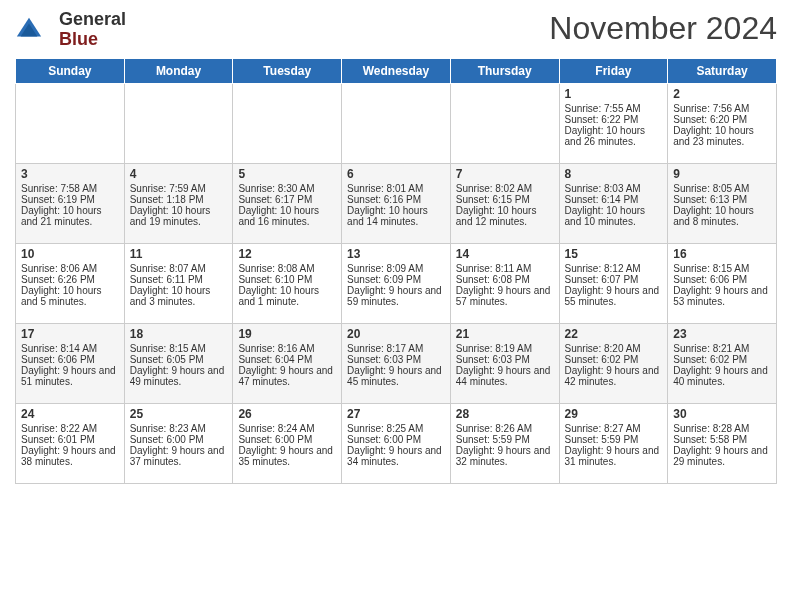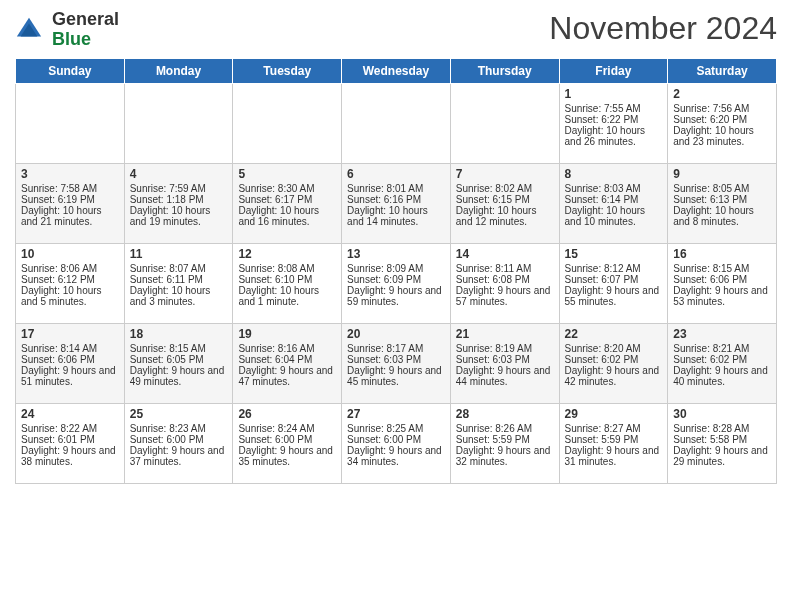--- a/index.html
+++ b/index.html
@@ -17,29 +17,29 @@
     }
     .header {
       display: flex;
       justify-content: space-between;
       align-items: flex-start;
       margin-bottom: 8px;
     }
     .logo {
       display: flex;
       align-items: center;
-      gap: 9px;
+      gap: 16px;
     }
     .logo-text {
       font-size: 18px;
       font-weight: bold;
       line-height: 1.1;
     }
     .logo-general { color: #333; }
-    .logo-blue { color: #15803d; }
+    .logo-blue { color: #7f1d1d; }
     .logo-icon {
       width: 28px;
       height: 28px;
     }
     .title-block {
       text-align: right;
     }
     .month-title {
       font-size: 32px;
       font-weight: normal;
@@ -178,21 +178,21 @@
             <span class="day-number">9</span>
             <div>Sunrise: 8:05 AM</div>
             <div>Sunset: 6:13 PM</div>
             <div>Daylight: 10 hours and 8 minutes.</div>
           </td>
         </tr>
         <tr>
           <td>
             <span class="day-number">10</span>
             <div>Sunrise: 8:06 AM</div>
-            <div>Sunset: 6:12 PM</div>
+            <div>Sunset: 6:26 PM</div>
             <div>Daylight: 10 hours and 5 minutes.</div>
           </td>
           <td>
             <span class="day-number">11</span>
             <div>Sunrise: 8:07 AM</div>
             <div>Sunset: 6:11 PM</div>
             <div>Daylight: 10 hours and 3 minutes.</div>
           </td>
           <td>
             <span class="day-number">12</span>

